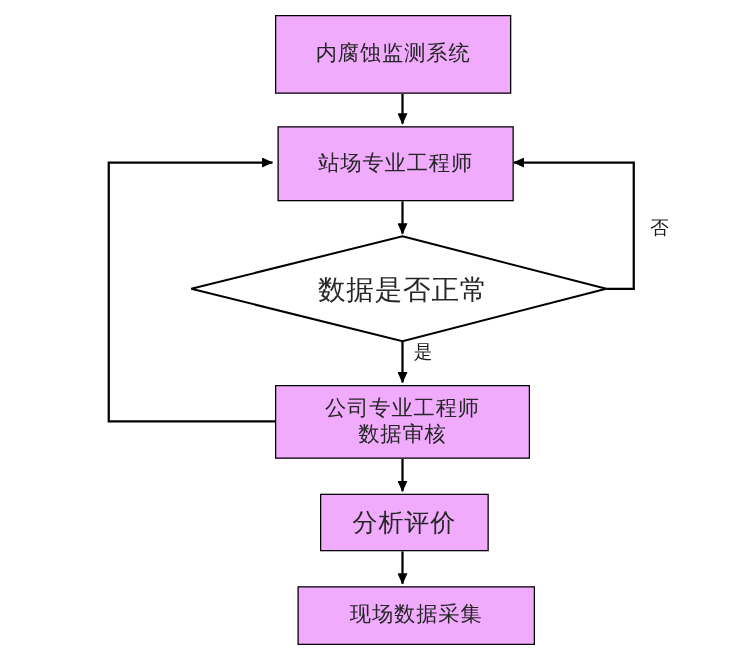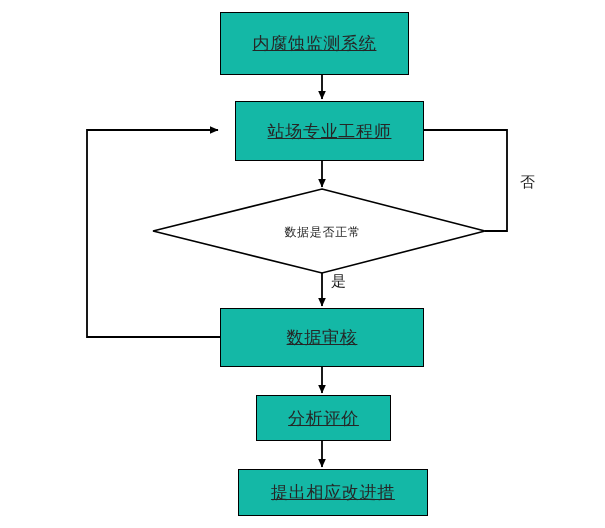--- a/index.html
+++ b/index.html
@@ -32,22 +32,21 @@
     background: transparent;
     color: #262626;
     text-align: center;
     line-height: 1.22;
     letter-spacing: 0.7px;
     white-space: nowrap;
     z-index: 3;
   }
   .box {
     border: 1.6px solid #000000;
-    background: #14b8a6;
-    text-decoration: underline;
+    background: #f0abfc;
   }
   .node .line {
     display: block;
   }
   .diamond-label {
     position: absolute;
     display: flex;
     align-items: center;
     justify-content: center;
     color: #262626;
@@ -57,25 +56,25 @@
     background: transparent;
   }
   .edge-label {
     position: absolute;
     color: #1a1a1a;
     white-space: nowrap;
     z-index: 4;
     background: transparent;
   }
   #box-1 { left: 220px; top: 12px;  width: 189px; height: 63px;  font-size: 17px; }
-  #box-2 { left: 235px; top: 101px; width: 189px; height: 60px;  font-size: 17px; }
+  #box-2 { left: 222px; top: 101px; width: 189px; height: 60px;  font-size: 17px; }
   #box-4 { left: 220px; top: 308px; width: 204px; height: 59px;  font-size: 17px; }
-  #box-5 { left: 256px; top: 395px; width: 135px; height: 46px;  font-size: 17px; }
+  #box-5 { left: 256px; top: 395px; width: 135px; height: 46px;  font-size: 20px; }
   #box-6 { left: 238px; top: 469px; width: 190px; height: 47px;  font-size: 17px; }
-  #diamond-label-3 { left: 190px; top: 218px; width: 265px; height: 28px; font-size: 12px; text-align: right; }
+  #diamond-label-3 { left: 190px; top: 218px; width: 265px; height: 28px; font-size: 22px; text-align: right; }
   #label-yes { left: 331px; top: 272px; font-size: 15px; }
   #label-no  { left: 520px; top: 173px; font-size: 15px; }
 </style>
 </head>
 <body>
 
 <div id="canvas">
 
   <svg id="svg-layer" viewBox="0 0 605 528" xmlns="http://www.w3.org/2000/svg">
     <defs>
@@ -107,27 +106,28 @@
 
   <div class="node box" id="box-2">
     <span class="line">站场专业工程师</span>
   </div>
 
   <div class="diamond-label" id="diamond-label-3">
     <span class="line">数据是否正常</span>
   </div>
 
   <div class="node box" id="box-4">
+    <span class="line">公司专业工程师</span>
     <span class="line">数据审核</span>
   </div>
 
   <div class="node box" id="box-5">
     <span class="line">分析评价</span>
   </div>
 
   <div class="node box" id="box-6">
-    <span class="line">提出相应改进措</span>
+    <span class="line">现场数据采集</span>
   </div>
 
   <div class="edge-label" id="label-yes">是</div>
   <div class="edge-label" id="label-no">否</div>
 
 </div>
 
 </body></html>

